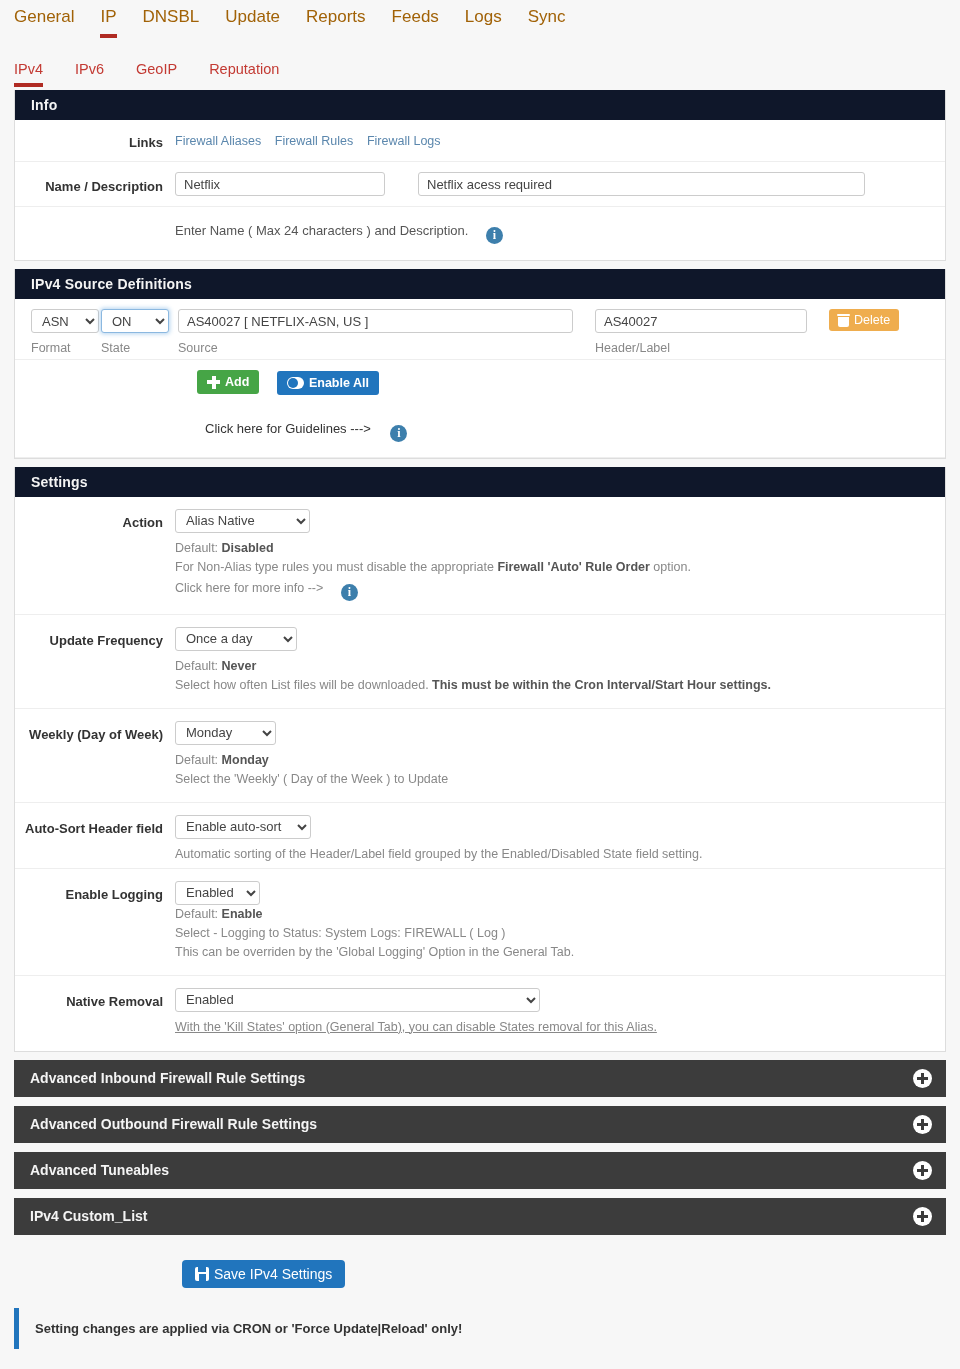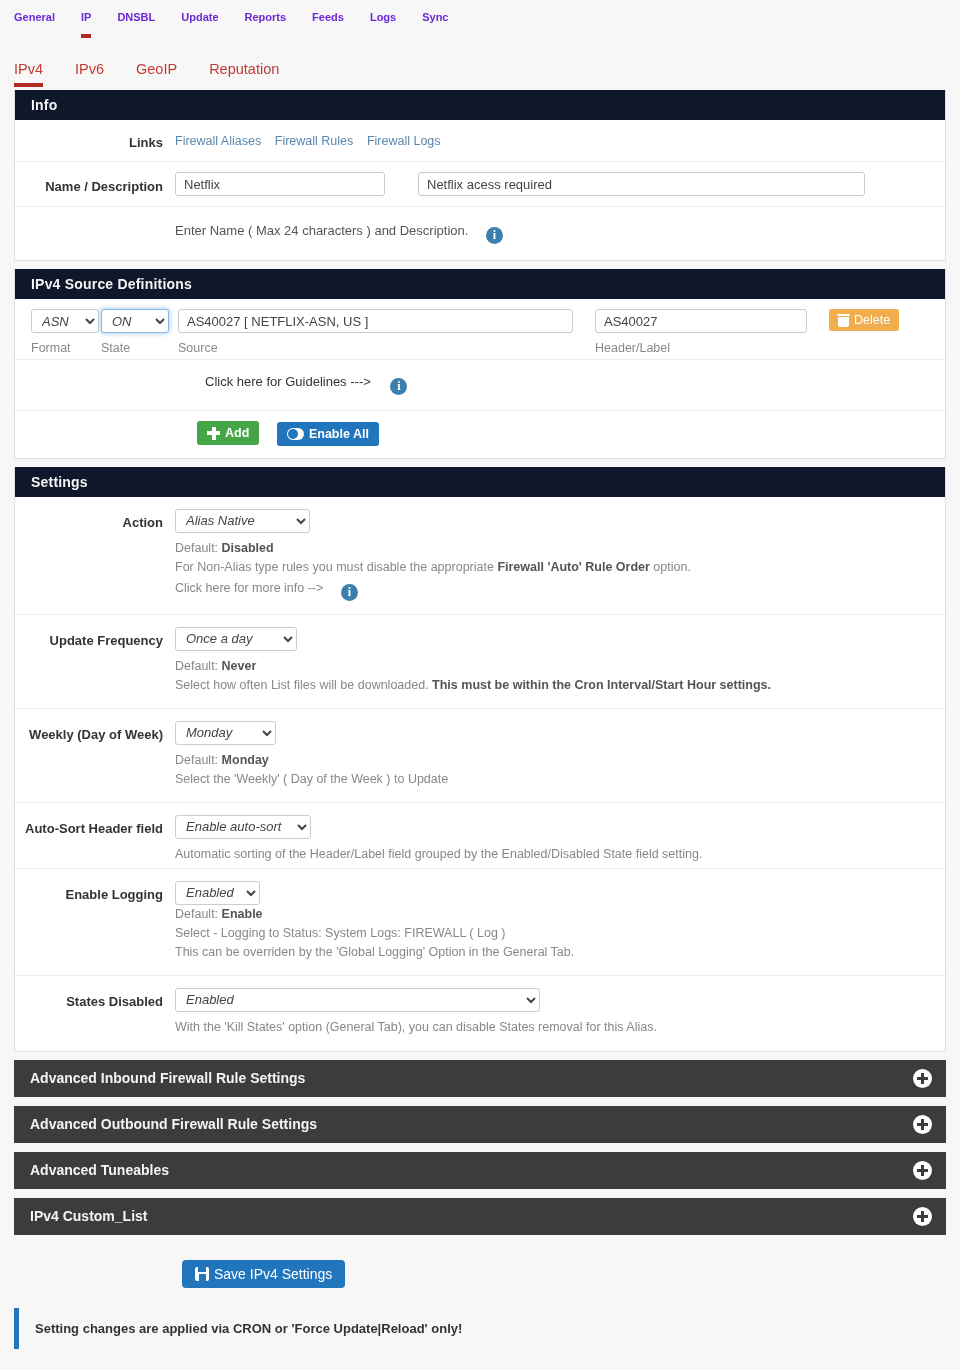--- a/index.html
+++ b/index.html
@@ -15,28 +15,27 @@
 
   
   .nav-primary {
     display: flex;
     align-items: flex-start;
     padding: 8px 14px 0 14px;
     gap: 26px;
     height: 38px;
   }
   .nav-primary .nav-link {
-    color: #6d28d9;
-    font-size: 11px;
+    color: #a16207;
+    font-size: 17px;
     line-height: 18px;
     padding-bottom: 8px;
     position: relative;
     cursor: pointer;
     white-space: nowrap;
-    font-weight: bold;
   }
   .nav-primary .nav-link.active::after {
     content: "";
     position: absolute;
     left: 0; right: 0; bottom: -4px;
     height: 4px;
     background: #b02b23;
   }
   .nav-secondary {
     display: flex;
@@ -115,21 +114,20 @@
   select.sel {
     height: 24px;
     border: 1px solid #ccc;
     border-radius: 3px;
     background: #fff;
     font-family: "Liberation Sans", sans-serif;
     font-size: 13px;
     color: #444;
     padding: 1px 4px 1px 6px;
     outline: none;
-    font-style: italic;
   }
   select.sel.focused {
     border-color: #8bb8e0;
     box-shadow: 0 0 4px 1px rgba(90,160,220,.45);
   }
 
   .helper {
     color: #888;
     font-size: 12.5px;
     line-height: 19px;
@@ -364,38 +362,38 @@
       </div>
       <div class="source-grid">
         <div class="col-format col-caption">Format</div>
         <div class="col-state col-caption">State</div>
         <div class="col-source col-caption">Source</div>
         <div class="col-header col-caption">Header/Label</div>
         <div class="col-del"></div>
       </div>
     </div>
 
-    <div style="border-bottom:1px solid #eee; padding:14px 0 15px 0; text-align:left;">
-      <div style="padding-left:190px;">
-        <span style="font-size:13px;color:#333;">Click here for Guidelines ---&gt;</span>
-        <span class="icon-info" style="margin-left:16px;">i</span>
-      </div>
-    </div>
-
     <div style="padding:10px 0 12px 182px;">
       <button class="btn btn-add">
         <span class="glyph-plus-sq"></span>
         <span>Add</span>
       </button>
       <button class="btn btn-enable" style="margin-left:14px;">
         <span class="glyph-toggle"></span>
         <span>Enable All</span>
       </button>
     </div>
 
+    <div style="border-bottom:1px solid #eee; padding:14px 0 15px 0; text-align:left;">
+      <div style="padding-left:190px;">
+        <span style="font-size:13px;color:#333;">Click here for Guidelines ---&gt;</span>
+        <span class="icon-info" style="margin-left:16px;">i</span>
+      </div>
+    </div>
+
   </div>
 </div>
 
 <div class="panel">
   <div class="panel-heading">
     <span>Settings</span>
   </div>
   <div class="panel-body">
 
     <div class="row" style="padding:12px 0 13px 0;">
@@ -467,26 +465,26 @@
         <div class="helper" style="">
           <span>Default:</span>
           <span class="helper-strong">Enable</span>
         </div>
         <div class="helper">Select - Logging to Status: System Logs: FIREWALL ( Log )</div>
         <div class="helper">This can be overriden by the 'Global Logging' Option in the General Tab.</div>
       </div>
     </div>
 
     <div class="row" style="padding:12px 0 14px 0; border-bottom:none;">
-      <div class="row-label" style="padding-top:5px;">States Disabled</div>
+      <div class="row-label" style="padding-top:5px;">Native Removal</div>
       <div class="row-content">
         <select class="sel" style="width:365px;">
           <option>Enabled</option>
         </select>
-        <div class="helper" style="margin-top:6px;">With the 'Kill States' option (General Tab), you can disable States removal for this Alias.</div>
+        <div class="helper" style="margin-top:6px;text-decoration:underline;">With the 'Kill States' option (General Tab), you can disable States removal for this Alias.</div>
       </div>
     </div>
 
   </div>
 </div>
 
 <div class="panel-collapsed">
   <span>Advanced Inbound Firewall Rule Settings</span>
   <span class="glyph-plus-circle"></span>
 </div>

